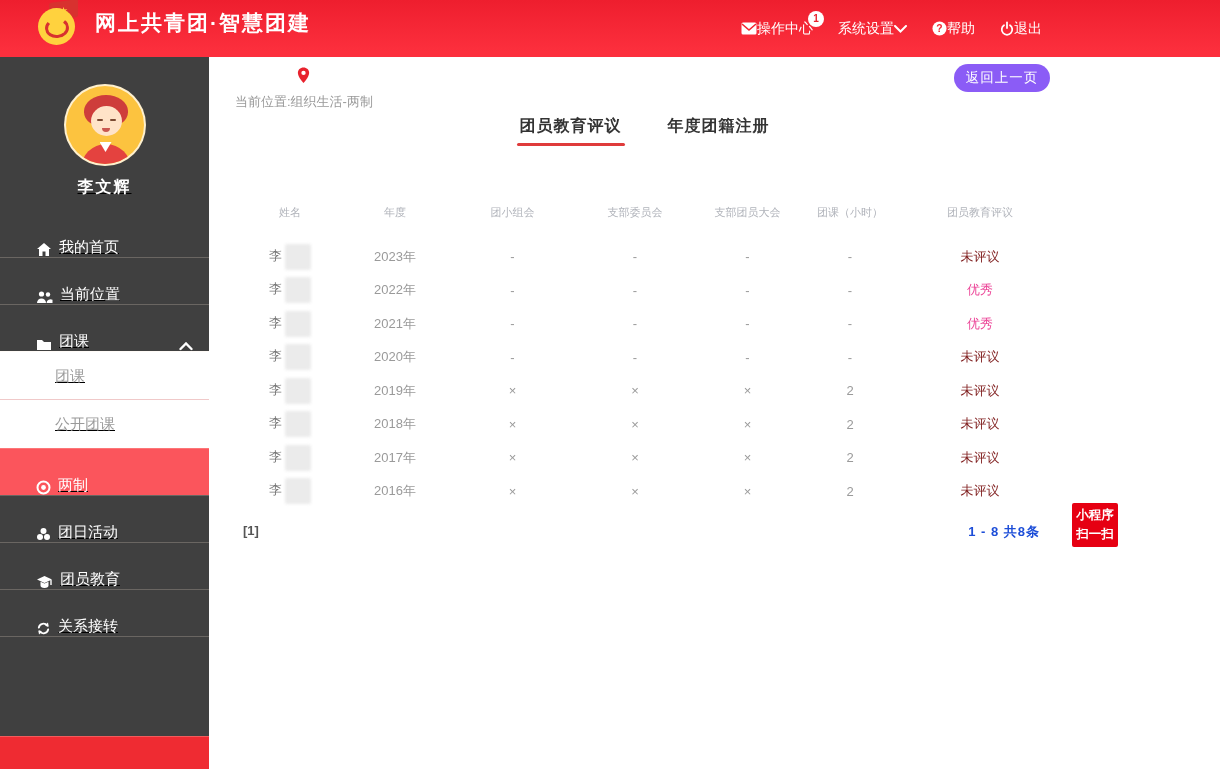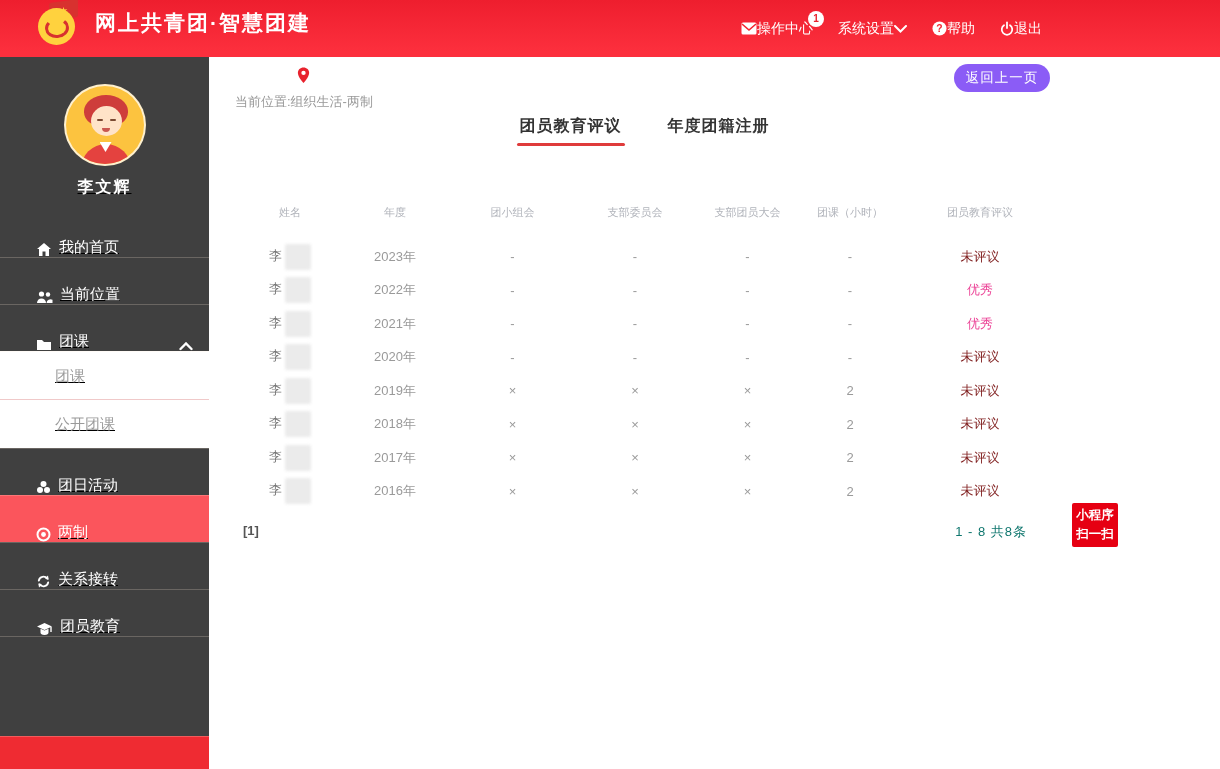--- a/index.html
+++ b/index.html
@@ -59,21 +59,21 @@
   .thead, .trow { display:grid; grid-template-columns:100px 110px 125px 120px 105px 100px 160px; align-items:center; }
   .thead { height:30px; color:#b0b3ba; font-size:11px; margin-bottom:13px; }
   .trow { height:33.5px; font-size:13px; color:#9a9a9a; }
   .tcell { text-align:center; }
   .tcell.name { color:#777; }
   .blur { display:inline-block; width:26px; height:26px; background:#ebebeb; filter:blur(1.5px);
     vertical-align:middle; margin-left:3px; border-radius:2px; }
   .eval.pending { color:#7f1d1d; }
   .eval.excellent { color:#ec4899; }
   .pagination-page { position:absolute; left:34px; top:466px; font-size:13px; color:#555; font-weight:bold; cursor:pointer; }
-  .pagination-summary { position:absolute; right:193px; top:466px; font-size:13px; color:#0f766e; font-weight:400; letter-spacing:1px; }
+  .pagination-summary { position:absolute; right:180px; top:466px; font-size:13px; color:#1d4ed8; font-weight:700; letter-spacing:1px; }
   .mini-badge { position:absolute; left:1072px; top:503px; width:46px; height:44px; background:#e60012; color:#fff; z-index:10;
     font-size:12.5px; font-weight:bold; display:flex; flex-direction:column; align-items:center; justify-content:center;
     line-height:1.5; cursor:pointer; border-radius:2px; }
 </style>
 </head>
 <body>
 
 <div class="header">
   <div class="brand">
     <div class="logo">
@@ -166,59 +166,59 @@
       <span class="icon chev">
         <svg width="14" height="9" viewBox="0 0 14 9">
             <polyline points="1.5,7 7,1.5 12.5,7" fill="none" stroke="#fff" stroke-width="2.4" stroke-linecap="round"></polyline>
           </svg>
       </span>
     </div>
     <div class="submenu">
       <div class="submenu-item divided">团课</div>
       <div class="submenu-item">公开团课</div>
     </div>
+    <div class="menu-item selected">
+      <span class="icon">
+        <svg width="15" height="15" viewBox="0 0 15 15">
+            <circle cx="7.5" cy="7.5" r="6" fill="none" stroke="#fff" stroke-width="2"></circle>
+            <circle cx="7.5" cy="7.5" r="2.4" fill="#fff"></circle>
+          </svg>
+      </span>
+      <span>两制</span>
+    </div>
     <div class="menu-item">
       <span class="icon">
         <svg width="15" height="15" viewBox="0 0 15 15">
             <circle cx="7.5" cy="4" r="3" fill="#fff"></circle>
             <circle cx="4" cy="10" r="3" fill="#fff"></circle>
             <circle cx="11" cy="10" r="3" fill="#fff"></circle>
           </svg>
       </span>
       <span>团日活动</span>
     </div>
-    <div class="menu-item selected">
-      <span class="icon">
-        <svg width="15" height="15" viewBox="0 0 15 15">
-            <circle cx="7.5" cy="7.5" r="6" fill="none" stroke="#fff" stroke-width="2"></circle>
-            <circle cx="7.5" cy="7.5" r="2.4" fill="#fff"></circle>
-          </svg>
-      </span>
-      <span>两制</span>
+    <div class="menu-item">
+      <span class="icon">
+        <svg width="17" height="14" viewBox="0 0 17 14">
+            <polygon points="8.5,1 16,4.5 8.5,8 1,4.5" fill="#fff"></polygon>
+            <path d="M4.5 6.8 V10.5 a4 2.4 0 0 0 8 0 V6.8 L8.5 8.6 Z" fill="#fff"></path>
+            <line x1="15" y1="5" x2="15" y2="10" stroke="#fff" stroke-width="1.4"></line>
+          </svg>
+      </span>
+      <span>团员教育</span>
     </div>
     <div class="menu-item">
       <span class="icon">
         <svg width="15" height="15" viewBox="0 0 16 16">
             <path d="M3 7 a5 5 0 0 1 9 -2" fill="none" stroke="#fff" stroke-width="2" stroke-linecap="round"></path>
             <polygon points="12.8,1.5 13.6,6 9.5,4.5" fill="#fff"></polygon>
             <path d="M13 9 a5 5 0 0 1 -9 2" fill="none" stroke="#fff" stroke-width="2" stroke-linecap="round"></path>
             <polygon points="3.2,14.5 2.4,10 6.5,11.5" fill="#fff"></polygon>
           </svg>
       </span>
       <span>关系接转</span>
-    </div>
-    <div class="menu-item">
-      <span class="icon">
-        <svg width="17" height="14" viewBox="0 0 17 14">
-            <polygon points="8.5,1 16,4.5 8.5,8 1,4.5" fill="#fff"></polygon>
-            <path d="M4.5 6.8 V10.5 a4 2.4 0 0 0 8 0 V6.8 L8.5 8.6 Z" fill="#fff"></path>
-            <line x1="15" y1="5" x2="15" y2="10" stroke="#fff" stroke-width="1.4"></line>
-          </svg>
-      </span>
-      <span>团员教育</span>
     </div>
     <div class="empty-item"></div>
   </div>
   <div class="sidebar-bottom"></div>
 </div>
 
 <div class="main">
   <div class="breadcrumb">
     <span class="icon">
       <svg width="15" height="17" viewBox="0 0 16 18">

